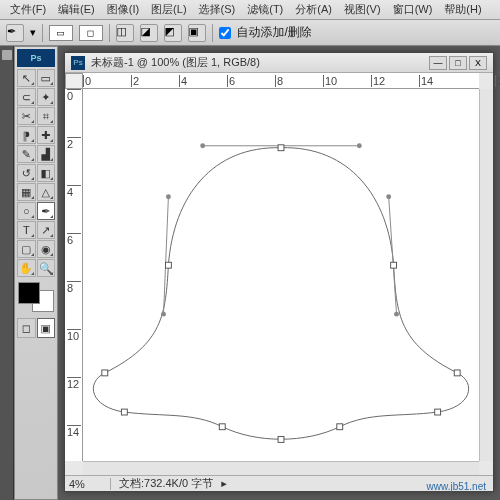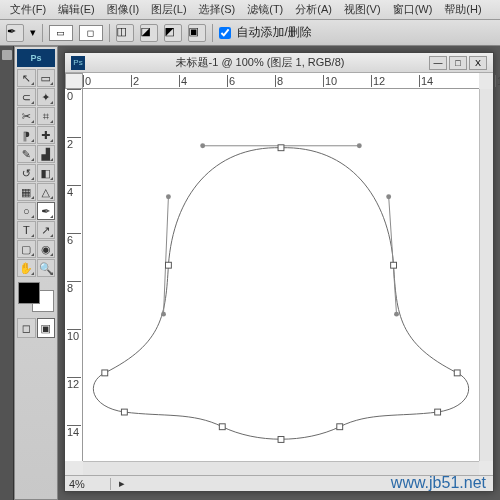--- a/index.html
+++ b/index.html
@@ -23,41 +23,41 @@
 .tl .tri{position:absolute;right:1px;bottom:1px;width:0;height:0;border-left:3px solid transparent;border-bottom:3px solid #555}
 .swatch{width:36px;height:30px;position:relative;margin:4px auto}
 .sw-f{width:22px;height:22px;background:#000;border:1px solid #888;position:absolute;top:0;left:0}
 .sw-b{width:22px;height:22px;background:#fff;border:1px solid #888;position:absolute;bottom:0;right:0}
 .qm{display:flex;gap:1px;margin-top:2px}
 .qm .tl{width:20px;height:20px}
 .canvas-area{flex:1;background:#5a5a5a;padding:6px;position:relative}
 .docwin{background:#e8e8e8;border:1px solid #444;height:440px;display:flex;flex-direction:column;box-shadow:0 0 8px rgba(0,0,0,.4)}
 .titlebar{height:20px;background:linear-gradient(#eee,#d8d8d8);display:flex;align-items:center;padding:0 6px;border-bottom:1px solid #aaa}
 .doc-ico{width:14px;height:14px;background:#0a3a6b;color:#8cd;font-size:8px;display:flex;align-items:center;justify-content:center;margin-right:6px}
-.doc-title{flex:1;text-align:center;font-size:11px;color:#333}
+.doc-title{flex:1;text-align:left;font-size:11px;color:#333}
 .winbtns{display:flex;gap:2px}
 .wb{width:18px;height:14px;border:1px solid #999;background:#ddd;font-size:9px;display:flex;align-items:center;justify-content:center}
 .doc-body{flex:1;display:flex;position:relative}
 .ruler-h{position:absolute;top:0;left:18px;right:14px;height:16px;background:#fff;border-bottom:1px solid #999;font-size:8px;color:#444}
 .ruler-h span{position:absolute;top:2px;border-left:1px solid #666;padding-left:1px;height:12px}
 .ruler-v{position:absolute;top:16px;left:0;bottom:30px;width:18px;background:#fff;border-right:1px solid #999;font-size:8px;color:#444}
 .ruler-v span{position:absolute;left:2px;border-top:1px solid #666;width:14px}
 .ruler-c{position:absolute;top:0;left:0;width:18px;height:16px;background:#eee;border:1px solid #999}
 .canvas{position:absolute;top:16px;left:18px;right:14px;bottom:30px;background:#fff}
 .canvas svg{width:100%;height:100%}
 .anchor{fill:#fff;stroke:#555;stroke-width:1}
 .handle{stroke:#888;stroke-width:1}
 .hpt{fill:#888}
 .shape{fill:none;stroke:#666;stroke-width:1}
 .scroll-v{position:absolute;top:16px;right:0;bottom:30px;width:14px;background:#e4e4e4;border-left:1px solid #bbb}
 .scroll-h{position:absolute;bottom:16px;left:18px;right:14px;height:14px;background:#e4e4e4;border-top:1px solid #bbb}
 .statusbar{position:absolute;bottom:0;left:0;right:0;height:16px;background:#e4e4e4;border-top:1px solid #aaa;display:flex;align-items:center;font-size:10px;color:#333;padding:0 4px;gap:8px}
 .zoom{width:42px;border-right:1px solid #aaa}
 .wm1{position:absolute;right:14px;bottom:24px;font-size:22px;color:rgba(0,0,0,.12);font-weight:bold;letter-spacing:2px}
-.wm2{position:absolute;right:14px;bottom:8px;font-size:16px;color:#2b6aa8}
+.wm2{position:absolute;right:14px;bottom:8px;font-size:10px;color:#2b6aa8}
 </style>
 </head>
 <body>
 
 <div class="menubar">
   <span class="menu-item">文件(F)</span>
   <span class="menu-item">编辑(E)</span>
   <span class="menu-item">图像(I)</span>
   <span class="menu-item">图层(L)</span>
   <span class="menu-item">选择(S)</span>
@@ -203,19 +203,20 @@
                 <rect x="37" y="327" width="6" height="6" class="anchor"></rect>
                 <rect x="17" y="287" width="6" height="6" class="anchor"></rect>
                 <rect x="82" y="177" width="6" height="6" class="anchor"></rect>
               </g>
           </svg>
         </div>
         <div class="scroll-v"></div>
         <div class="scroll-h"></div>
         <div class="statusbar">
           <span class="zoom">4%</span>
+          <span>文档:732.4K/0 字节</span>
           <span>▸</span>
         </div>
       </div>
     </div>
     <div class="wm2">www.jb51.net</div>
   </div>
 </div>
 
 </body></html>

